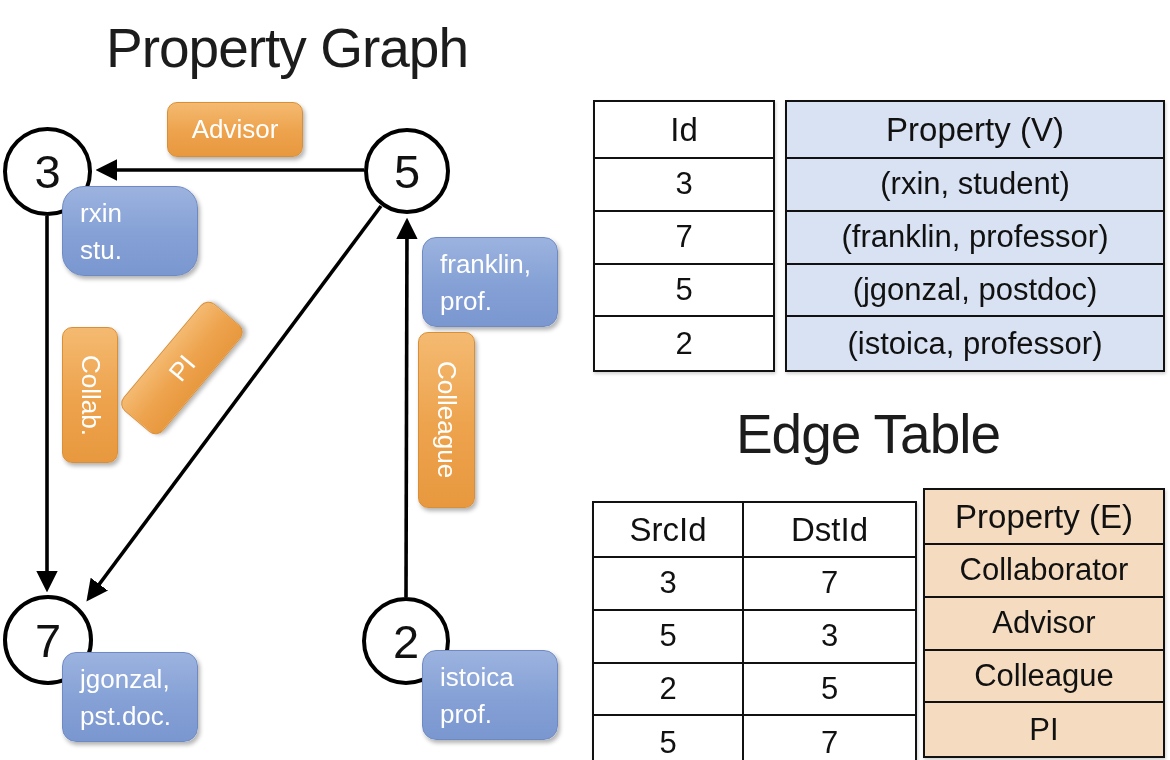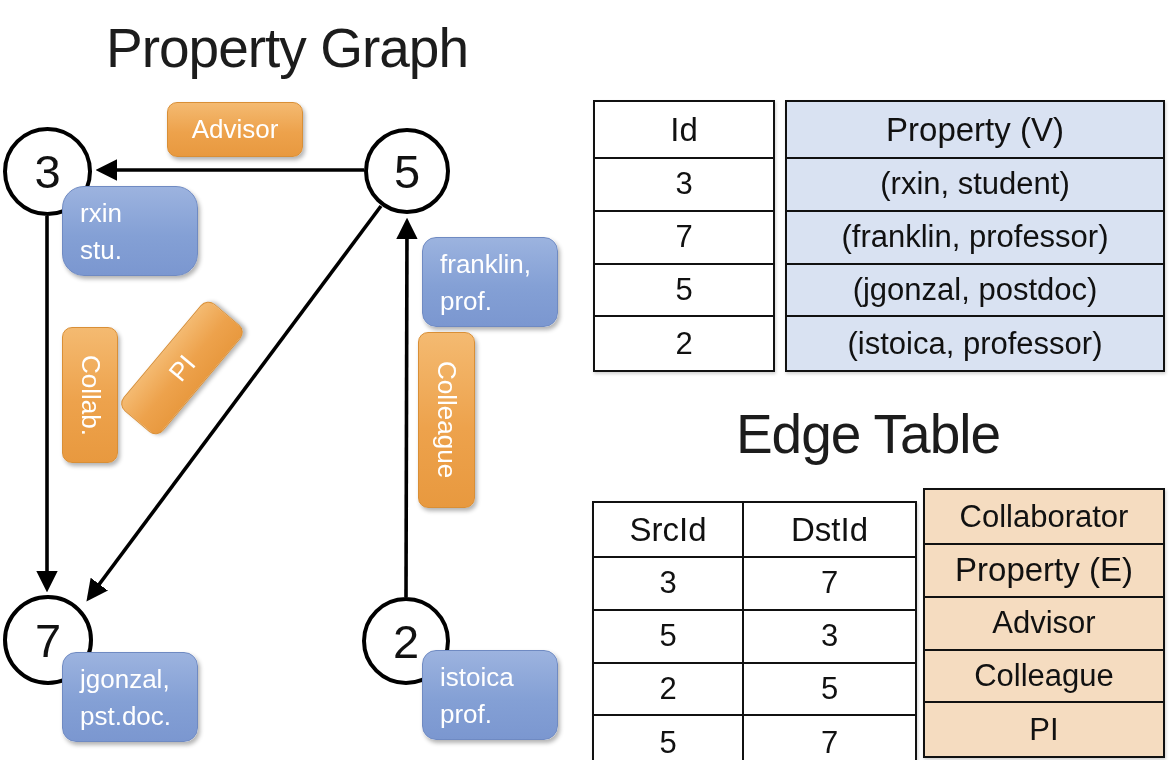--- a/index.html
+++ b/index.html
@@ -126,20 +126,20 @@
     <div class="tcell rb">7</div>
     <div class="tcell c-left rb">5</div>
     <div class="tcell rb">3</div>
     <div class="tcell c-left rb">2</div>
     <div class="tcell rb">5</div>
     <div class="tcell c-left">5</div>
     <div class="tcell">7</div>
   </div>
 
   <div class="tcol" style="left:923px; top:488px; width:242px; height:270px; grid-template-rows:55px repeat(4,1fr);">
+    <div class="tcell thead fill-e">Property (E)</div>
     <div class="tcell fill-e">Collaborator</div>
-    <div class="tcell thead fill-e">Property (E)</div>
     <div class="tcell fill-e">Advisor</div>
     <div class="tcell fill-e">Colleague</div>
     <div class="tcell fill-e">PI</div>
   </div>
 
 </div>
 
 </body></html>

